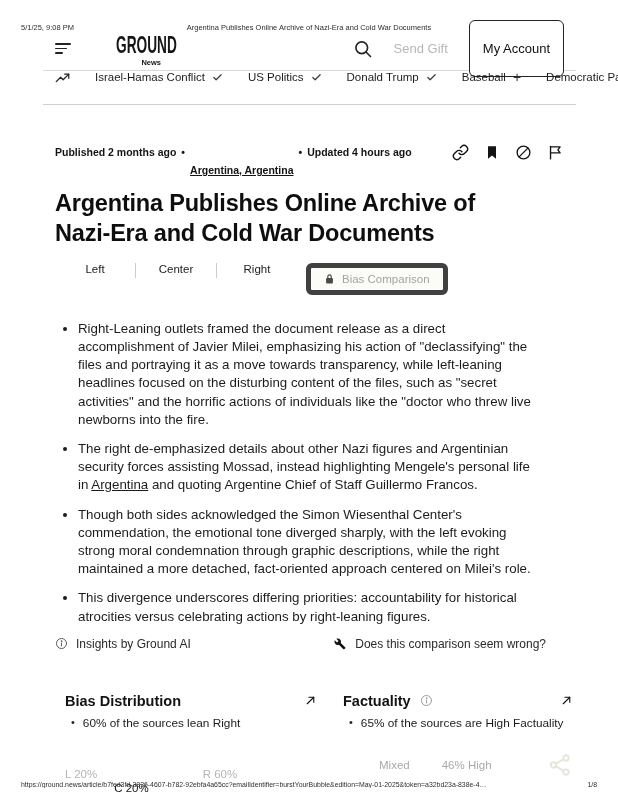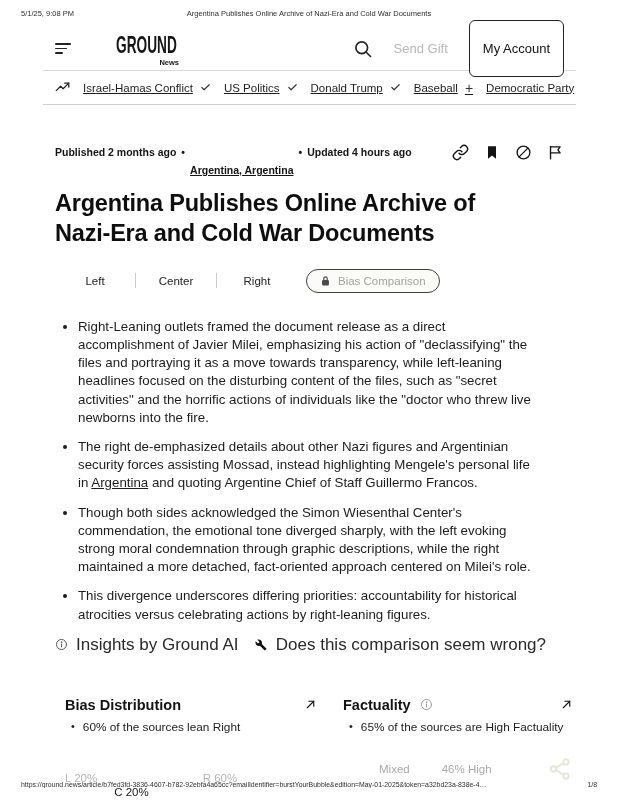--- a/index.html
+++ b/index.html
@@ -1,69 +1,69 @@
 <!DOCTYPE html>
 <html><head>
 <meta charset="utf-8">
 <style>
   html,body{margin:0;padding:0;background:#fff;}
   .page{width:618px;height:800px;position:relative;overflow:hidden;background:#fff;
         font-family:"Liberation Sans","DejaVu Sans",sans-serif;color:#1a1a1a;}
   svg{display:block;}
 
   
-  .print-header{position:absolute;top:9px;left:21px;right:21px;height:12px;font-size:7.5px;color:#2e2e2e;}
+  .print-header{position:absolute;top:23px;left:21px;right:21px;height:12px;font-size:7.5px;color:#2e2e2e;}
   .ph-date{position:absolute;left:0;top:0;}
   .ph-title{position:absolute;left:0;right:0;top:0;text-align:center;}
   .print-footer{position:absolute;bottom:12px;left:21px;right:21px;display:flex;justify-content:space-between;
         font-size:6.9px;color:#2e2e2e;white-space:nowrap;}
   .pf-url{overflow:hidden;text-overflow:ellipsis;max-width:560px;}
 
   
   .chrome{margin:27px 42px 0 43px;}
   .site-header{display:flex;align-items:center;height:43px;padding:0 12px;border-bottom:1px solid #dadada;}
   .hamburger{display:flex;flex-direction:column;gap:3px;width:18px;cursor:pointer;}
   .hamburger i{display:block;height:1.6px;background:#222;border-radius:1px;}
   .hamburger i:nth-child(1){width:16px;}.hamburger i:nth-child(2){width:12px;}.hamburger i:nth-child(3){width:8px;}
   .logo{position:relative;margin-left:43px;height:30px;width:66px;}
   .logo-main{display:inline-block;font-weight:bold;font-size:19px;letter-spacing:0px;color:#161616;
         transform:scaleY(1.25) scaleX(0.72);transform-origin:left center;line-height:22px;}
-  .logo-sub{position:absolute;right:3px;bottom:-3px;font-size:7.5px;font-weight:bold;color:#161616;}
+  .logo-sub{position:absolute;right:21px;bottom:-3px;font-size:7.5px;font-weight:bold;color:#161616;}
   .header-right{margin-left:auto;display:flex;align-items:center;gap:21px;}
   .send-gift{font-size:13px;color:#b7b7b7;}
   .my-account{border:1.5px solid #242424;border-radius:6px;background:#fff;padding:20px 13px;
         font-size:13px;font-weight:500;color:#111;font-family:inherit;}
 
-  .topics{display:flex;align-items:center;height:33px;padding:0 12px;border-bottom:1px solid #cfcfcf;
-        gap:13px;font-size:11.5px;font-weight:500;color:#1d1d1d;text-decoration:underline;}
+  .topics{display:flex;align-items:flex-start;height:33px;padding:0 12px;border-bottom:1px solid #cfcfcf;
+        gap:25px;font-size:11.5px;font-weight:500;color:#1d1d1d;}
   .topic{display:flex;align-items:center;gap:7px;cursor:pointer;white-space:nowrap;}
   .topic .plus{font-size:14px;font-weight:400;color:#333;line-height:10px;}
 
   
   .article{margin:0 42px 0 43px;padding:0 12px;}
   .meta-row{margin-top:23px;display:flex;align-items:center;font-size:10.5px;font-weight:600;color:#141414;}
   .meta-sep{margin:0 5px;}
   .meta-link{text-decoration:underline;cursor:pointer;margin-top:36px;}
   .action-icons{margin-left:auto;display:flex;align-items:center;gap:15px;color:#141414;}
   .action-icons>span{cursor:pointer;}
 
   .title{font-size:23.5px;font-weight:700;line-height:1.27;letter-spacing:-0.2px;color:#0e0e0e;
         margin:13px 0 0;max-width:470px;}
 
-  .tabs-row{margin-top:20px;display:flex;align-items:center;font-size:11.5px;color:#222;}
+  .tabs-row{margin-top:14px;display:flex;font-size:11.5px;color:#222;}
   .tab{width:80px;text-align:center;cursor:pointer;}
   .tab-divider{width:1px;height:15px;background:#ccc;}
-  .bias-btn{display:flex;align-items:center;gap:7px;margin-left:9px;border:1px solid #404040;border-radius:12px;
+  .bias-btn{display:flex;align-items:center;gap:7px;margin-left:9px;border:5px solid #404040;border-radius:6px;
         background:#fbfbf8;padding:5px 13px;font-size:11.5px;color:#a3a3a3;font-family:inherit;}
 
   .bullets{margin:25px 0 0;padding-left:23px;max-width:456px;}
   .bullets li{font-size:13.3px;line-height:18.2px;margin-bottom:11px;color:#1c1c1c;}
   .inline-link{text-decoration:underline;cursor:pointer;}
 
-  .insights-row{display:flex;align-items:center;margin-top:10px;font-size:17px;color:#2a2a2a;}
+  .insights-row{display:flex;align-items:center;margin-top:10px;font-size:12px;color:#2a2a2a;}
   .insights-left{display:flex;align-items:center;gap:8px;}
   .insights-right{margin-left:auto;margin-right:18px;display:flex;align-items:center;gap:9px;cursor:pointer;}
 
   
   .cards{display:grid;grid-template-columns:252px 230px;column-gap:26px;margin:42px 0 0 10px;}
   .card-head{display:flex;align-items:center;gap:7px;font-size:14.5px;font-weight:700;color:#131313;}
   .card-head .ne-arrow{margin-left:auto;cursor:pointer;}
   .card-bullet{margin-top:7px;display:flex;gap:8px;font-size:11.8px;color:#1c1c1c;padding-left:6px;}
   .card-bullet .dot{font-size:11px;}
   .bias-stats{margin-top:24px;display:flex;align-items:center;font-size:11.5px;}

